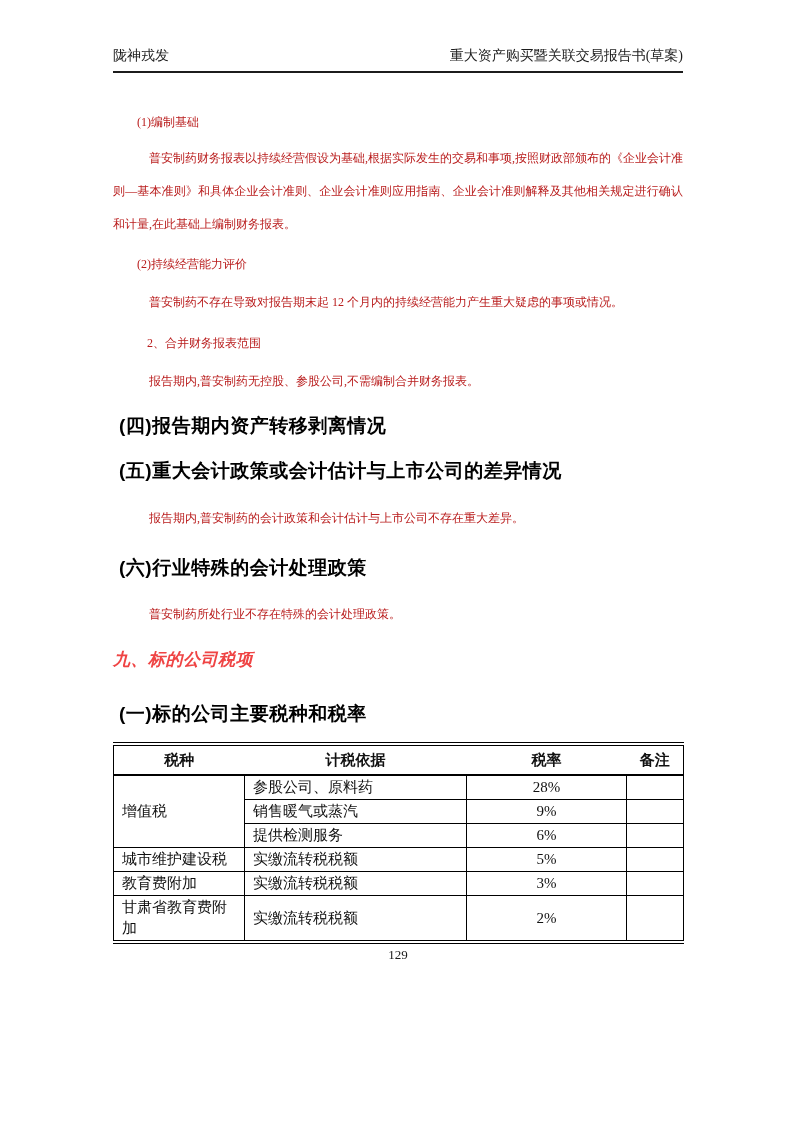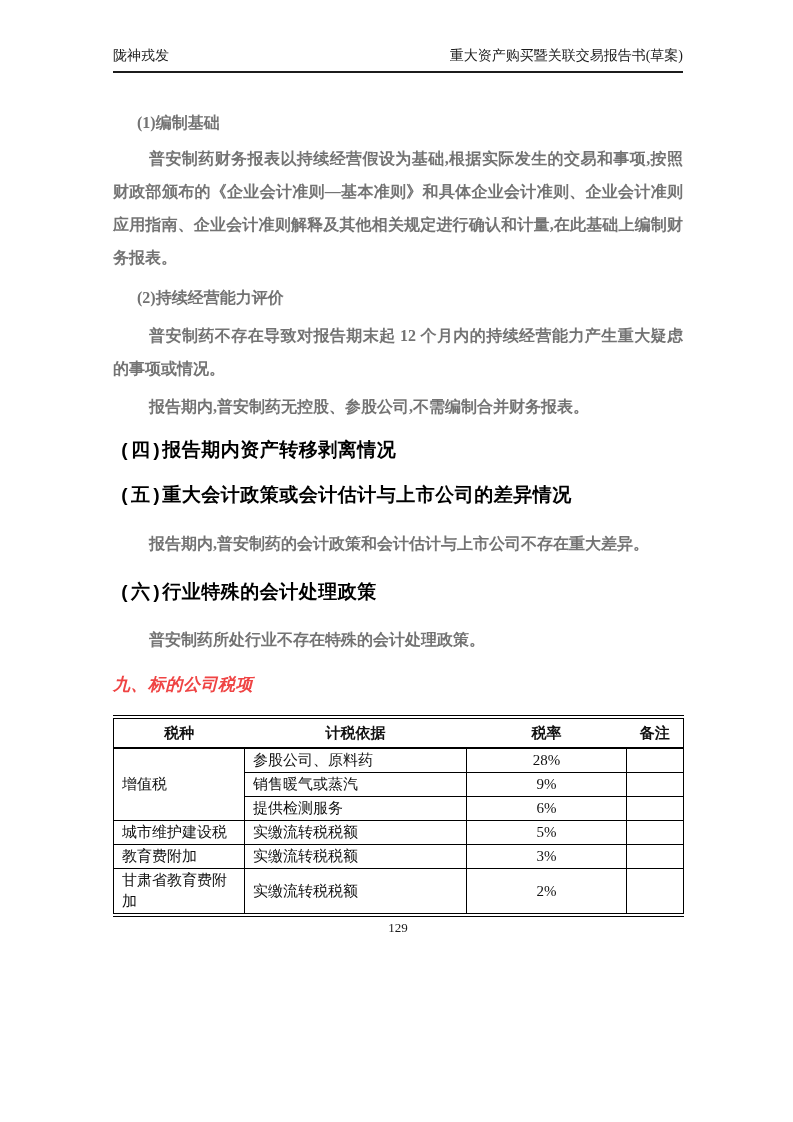--- a/index.html
+++ b/index.html
@@ -24,30 +24,29 @@
     font-size: 14px;
     line-height: 20px;
     padding-bottom: 5px;
     border-bottom: 2px solid #1c1c1c;
     color: #1c1c1c;
   }
   
   .blk { text-align: justify; }
   p { margin: 0; }
   .body-text {
-    font-size: 16px;
+    font-size: 12px;
     line-height: 33px;
-    color: #737373;
-    font-weight: bold;
+    color: #b91c1c;
   }
   .indent-item   { text-indent: 24px; }   
   .indent-num    { text-indent: 34px; }   
   .indent-para   { text-indent: 36px; }   
   .h2 {
-    font-family: Liberation Mono, monospace;
+    font-family: Liberation Sans, sans-serif;
     font-weight: 700;
     font-size: 19px;
     line-height: 30px;
     color: #000;
     text-indent: 6px;
     letter-spacing: 0.5px;
   }
   .h1 {
     font-family: "Liberation Sans", "DejaVu Sans", sans-serif;
     font-weight: 700;
@@ -123,31 +122,33 @@
     <span>重大资产购买暨关联交易报告书(草案)</span>
   </div>
 
   <div class="blk">
     <p class="body-text indent-item mt-b1">(1)编制基础</p>
     <p class="body-text indent-para mt-b2">普安制药财务报表以持续经营假设为基础,根据实际发生的交易和事项,按照财政部颁布的《企业会计准则—基本准则》和具体企业会计准则、企业会计准则应用指南、企业会计准则解释及其他相关规定进行确认和计量,在此基础上编制财务报表。</p>
 
     <p class="body-text indent-item mt-b3">(2)持续经营能力评价</p>
     <p class="body-text indent-para mt-b4">普安制药不存在导致对报告期末起 12 个月内的持续经营能力产生重大疑虑的事项或情况。</p>
 
+    <p class="body-text indent-num mt-b5">2、合并财务报表范围</p>
     <p class="body-text indent-para mt-b6">报告期内,普安制药无控股、参股公司,不需编制合并财务报表。</p>
 
     <p class="h2 mt-b7">(四)报告期内资产转移剥离情况</p>
 
     <p class="h2 mt-b9">(五)重大会计政策或会计估计与上市公司的差异情况</p>
     <p class="body-text indent-para mt-b10">报告期内,普安制药的会计政策和会计估计与上市公司不存在重大差异。</p>
 
     <p class="h2 mt-b11">(六)行业特殊的会计处理政策</p>
     <p class="body-text indent-para mt-b12">普安制药所处行业不存在特殊的会计处理政策。</p>
 
     <p class="h1 mt-b13">九、标的公司税项</p>
+    <p class="h2 mt-b14">(一)标的公司主要税种和税率</p>
   </div>
 
   <table class="tax-table">
     <colgroup>
       <col class="c-tax">
         <col class="c-basis">
         <col class="c-rate">
         <col class="c-note">
     </colgroup>
     <thead>

